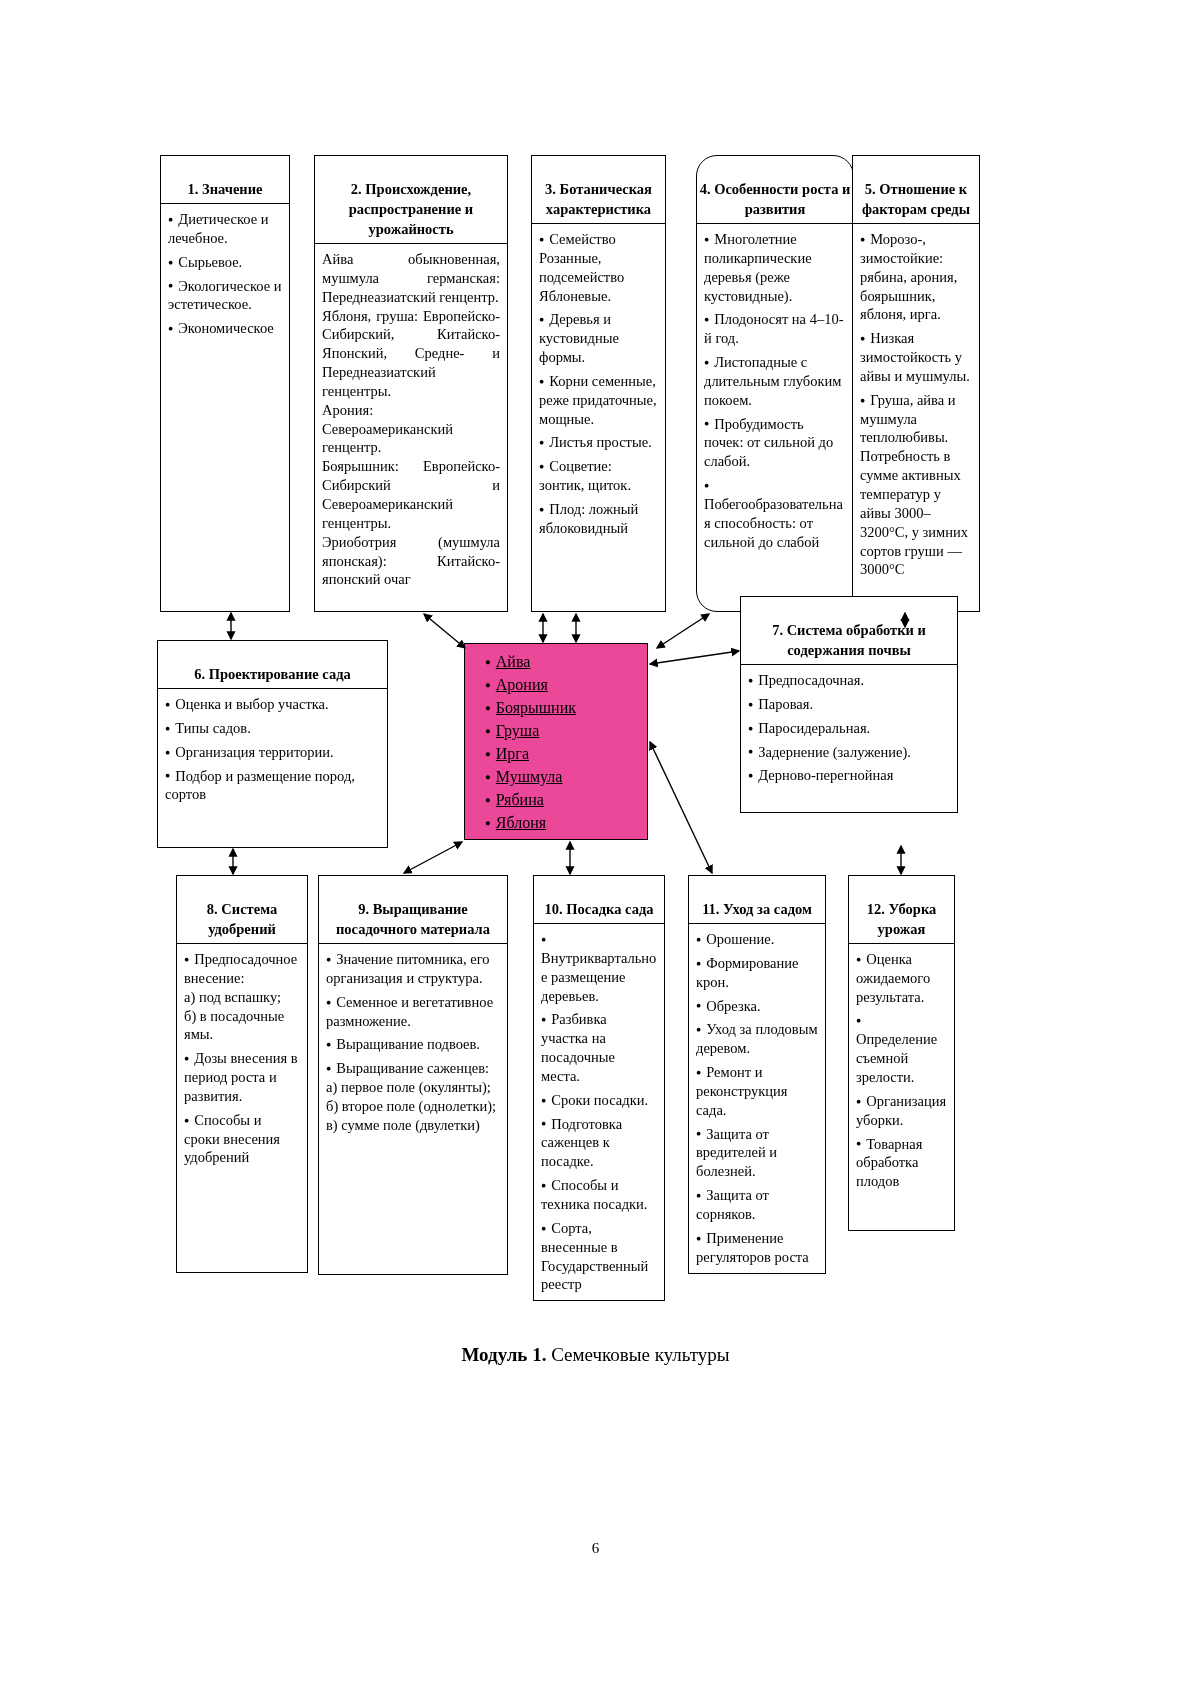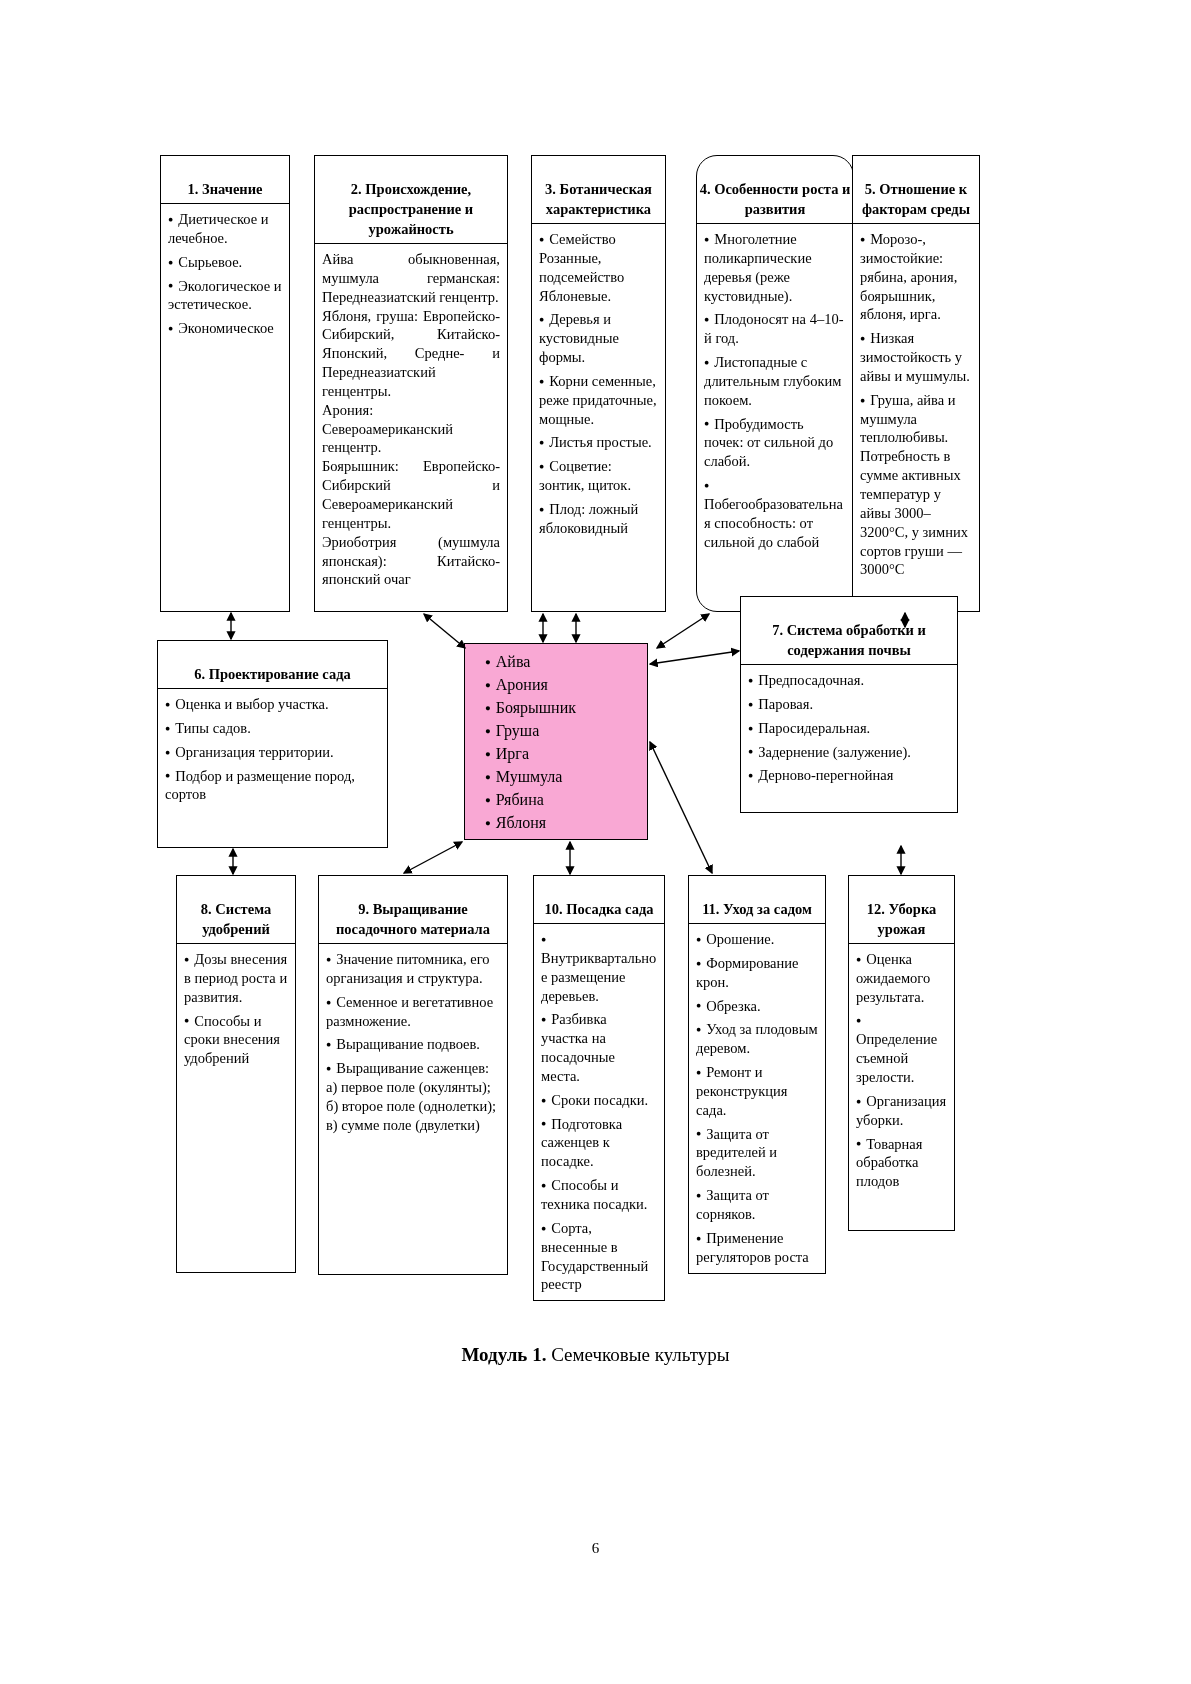--- a/index.html
+++ b/index.html
@@ -135,21 +135,21 @@
   <div class="box" style="left:157px; top:640px; width:231px; min-height:208px;">
     <div class="box-title">6. Проектирование сада</div>
     <div class="box-body">
         <div class="li"><span class="bullet">●</span><span class="li-text">Оценка и выбор участка.</span></div>
         <div class="li"><span class="bullet">●</span><span class="li-text">Типы садов.</span></div>
         <div class="li"><span class="bullet">●</span><span class="li-text">Организация территории.</span></div>
         <div class="li"><span class="bullet">●</span><span class="li-text">Подбор и размещение пород, сортов</span></div>
       </div>
   </div>
 
-  <div class="center-box" style="background-color: #f9a8d4;">
+  <div class="center-box" style="background-color: #ec4899; text-decoration: underline;">
     <div>
         <div class="li"><span class="bullet">●</span><span class="li-text">Айва</span></div>
         <div class="li"><span class="bullet">●</span><span class="li-text">Арония</span></div>
         <div class="li"><span class="bullet">●</span><span class="li-text">Боярышник</span></div>
         <div class="li"><span class="bullet">●</span><span class="li-text">Груша</span></div>
         <div class="li"><span class="bullet">●</span><span class="li-text">Ирга</span></div>
         <div class="li"><span class="bullet">●</span><span class="li-text">Мушмула</span></div>
         <div class="li"><span class="bullet">●</span><span class="li-text">Рябина</span></div>
         <div class="li"><span class="bullet">●</span><span class="li-text">Яблоня</span></div>
       </div>
@@ -159,23 +159,26 @@
     <div class="box-title">7. Система обработки и содержания почвы</div>
     <div class="box-body">
         <div class="li"><span class="bullet">●</span><span class="li-text">Предпосадочная.</span></div>
         <div class="li"><span class="bullet">●</span><span class="li-text">Паровая.</span></div>
         <div class="li"><span class="bullet">●</span><span class="li-text">Паросидеральная.</span></div>
         <div class="li"><span class="bullet">●</span><span class="li-text">Задернение (залужение).</span></div>
         <div class="li"><span class="bullet">●</span><span class="li-text">Дерново-перегнойная</span></div>
       </div>
   </div>
 
-  <div class="box" style="left:176px; top:875px; width:120px; min-height:398px;">
+  <div class="box" style="left:176px; top:875px; width:132px; min-height:398px;">
     <div class="box-title">8. Система удобрений</div>
     <div class="box-body">
+        <div class="li"><span class="bullet">●</span><span class="li-text">Предпосадочное внесение:
+а) под вспашку;
+б) в посадочные ямы.</span></div>
         <div class="li"><span class="bullet">●</span><span class="li-text">Дозы внесения в период роста и развития.</span></div>
         <div class="li"><span class="bullet">●</span><span class="li-text">Способы и сроки внесения удобрений</span></div>
       </div>
   </div>
 
   <div class="box" style="left:318px; top:875px; width:190px; min-height:400px;">
     <div class="box-title">9. Выращивание посадочного материала</div>
     <div class="box-body">
         <div class="li"><span class="bullet">●</span><span class="li-text">Значение питомника, его организация и структура.</span></div>
         <div class="li"><span class="bullet">●</span><span class="li-text">Семенное и вегетативное размножение.</span></div>

